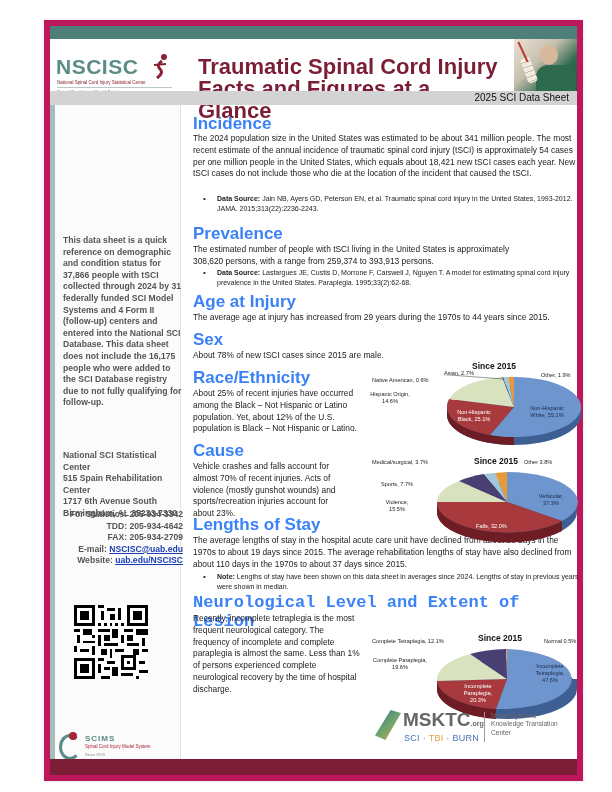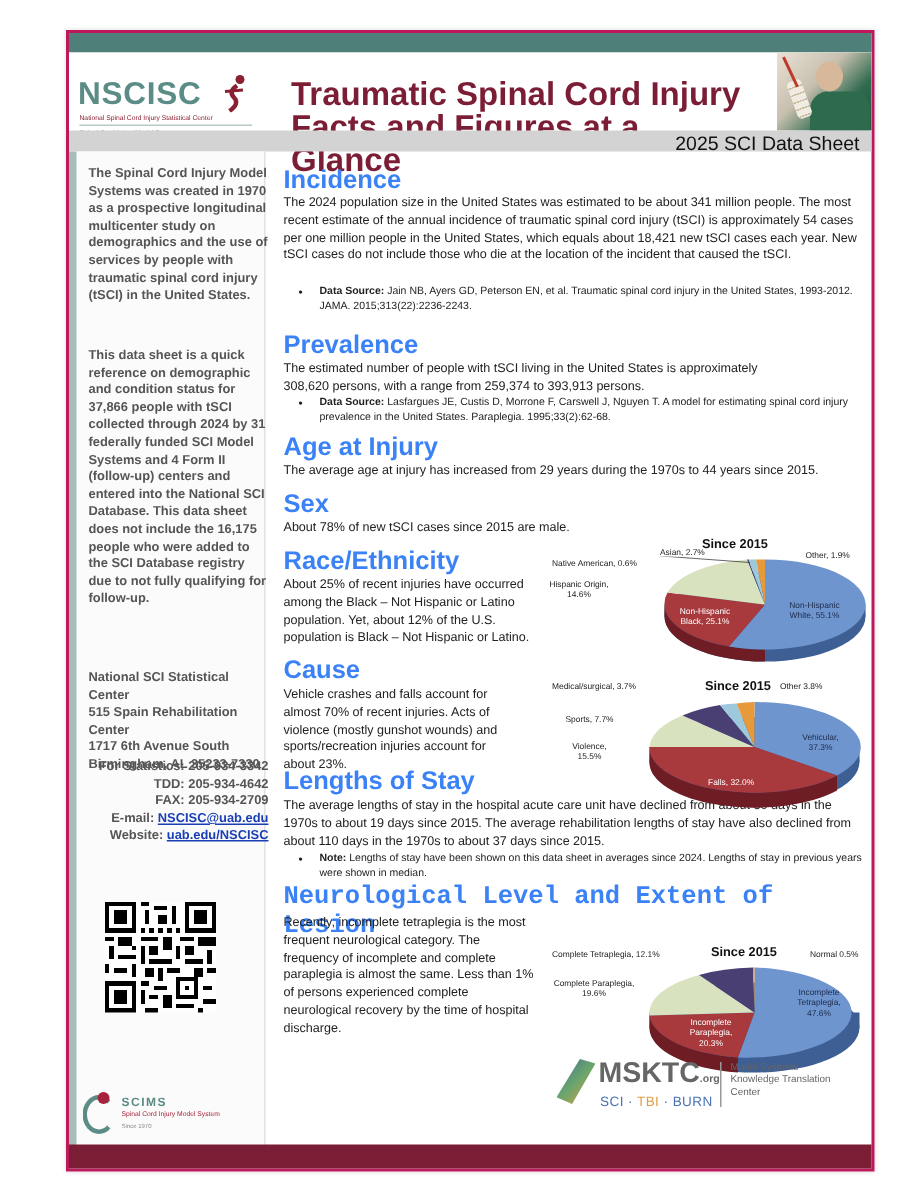--- a/index.html
+++ b/index.html
@@ -1,26 +1,26 @@
 <!DOCTYPE html>
 <html><head>
 <meta charset="utf-8">
 <style>
   * { box-sizing: border-box; margin: 0; padding: 0; }
   html, body { width: 612px; height: 792px; background: #ffffff; overflow: hidden; }
   body { font-family: "Liberation Sans", sans-serif; color: #222; position: relative; }
 
   .page {
     position: absolute; left: 44px; top: 20px; width: 539px; height: 761px;
-    background: #fff; border: 2px solid #be185d; box-shadow: 0 0 3px rgba(0,0,0,0.15);
+    background: #fff; border: 6px solid #be185d; box-shadow: 0 0 3px rgba(0,0,0,0.15);
   }
   .top-band { position: absolute; left: 0; top: 0; width: 100%; height: 13px; background: #4e7f78; }
   .header { position: absolute; left: 0; top: 13px; width: 100%; height: 52px; background: #fff; }
   .gray-band { position: absolute; left: 0; top: 65px; width: 100%; height: 14px; background: #d3d3d3; }
-  .sheet-label { position: absolute; right: 8px; top: 66px; font-size: 13px; color: #111; }
+  .sheet-label { position: absolute; right: 8px; top: 66px; font-size: 10px; color: #111; }
 
   .logo { position: absolute; left: 4px; top: 14px; width: 130px; height: 40px; }
   .logo-text { position: absolute; left: 2px; top: 2px; font-size: 21px; font-weight: bold; color: #5b8c86; letter-spacing: 0.5px; }
   .logo-sub1 { position: absolute; left: 3px; top: 27px; font-size: 4.5px; color: #8a2032; white-space: nowrap; }
   .logo-sub2 { position: absolute; left: 3px; top: 37px; font-size: 4.5px; color: #777; white-space: nowrap; }
   .logo-rule { position: absolute; left: 3px; top: 34px; width: 115px; height: 1px; background: #b8c8c6; }
   .logo-figure { position: absolute; left: 96px; top: 0px; width: 20px; height: 26px; }
 
   .title { position: absolute; left: 148px; top: 17px; width: 300px; font-size: 22px; font-weight: bold; color: #7b1e35; line-height: 22px; }
 
@@ -92,21 +92,20 @@
   <div class="photo">
     <div class="scrubs"></div>
       <div class="face"></div>
       <div class="spine"></div>
       <div class="pen"></div>
   </div>
   <div class="gray-band"></div>
   <div class="sheet-label">2025 SCI Data Sheet</div>
 
   <div class="sidebar">
-    <div class="side-block" style="top:9px;">The Spinal Cord Injury Model Systems was created in 1970 as a prospective longitudinal multicenter study on demographics and the use of services by people with traumatic spinal cord injury (tSCI) in the United States.</div>
     <div class="side-block" style="top:130px;">This data sheet is a quick reference on demographic and condition status for 37,866 people with tSCI collected through 2024 by 31 federally funded SCI Model Systems and 4 Form II (follow-up) centers and entered into the National SCI Database. This data sheet does not include the 16,175 people who were added to the SCI Database registry due to not fully qualifying for follow-up.</div>
     <div class="side-block" style="top:345px;">
       <div>National SCI Statistical Center</div>
       <div>515 Spain Rehabilitation Center</div>
       <div>1717 6th Avenue South</div>
       <div>Birmingham, AL 35233-7330</div>
     </div>
     <div class="side-block" style="top:404px;text-align:right;">
       <div>For Statistics: 205-934-3342</div>
       <div>TDD: 205-934-4642</div>

